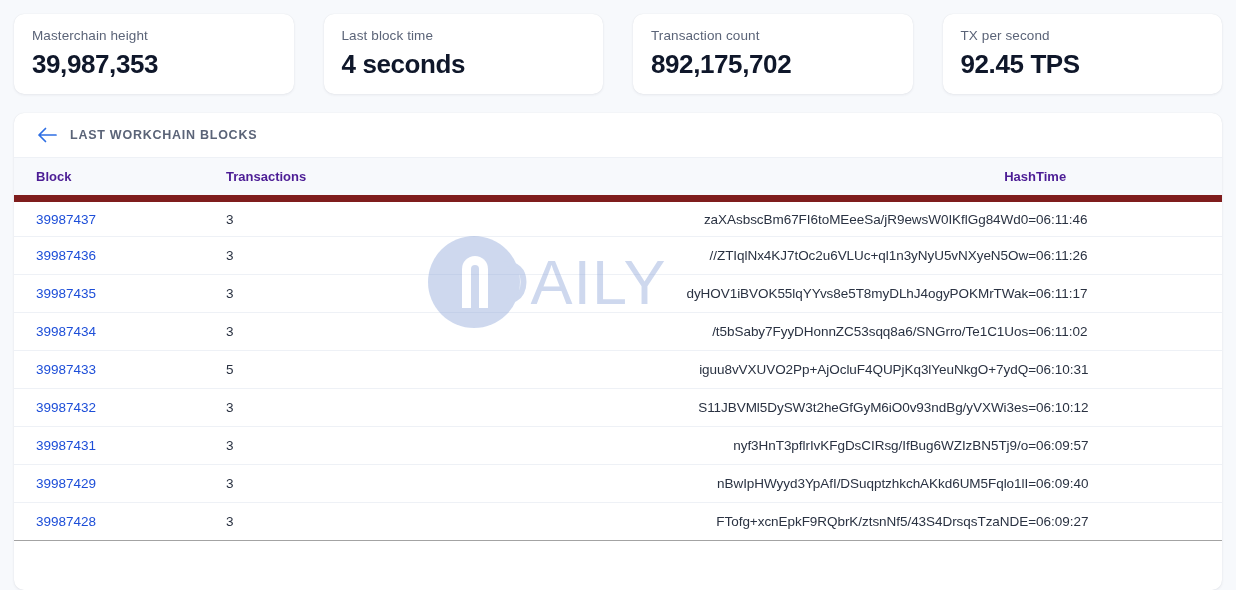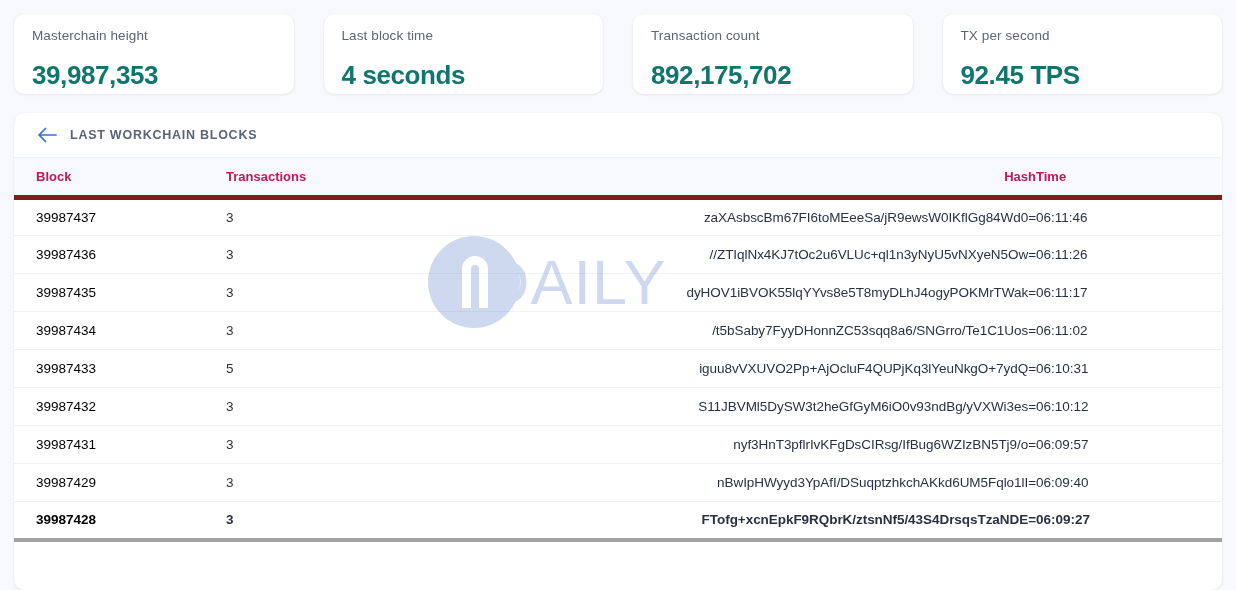--- a/index.html
+++ b/index.html
@@ -42,24 +42,24 @@
   .stat-label {
     font-size: 13.5px;
     color: #5b6478;
     line-height: 17px;
     letter-spacing: 0.1px;
   }
 
   .stat-value {
     font-size: 26px;
     font-weight: bold;
-    color: #0f766e;
+    color: #0f172a;
     line-height: 34px;
     letter-spacing: -0.4px;
-    margin-top: 14px;
+    margin-top: 3px;
   }
 
   
   .panel {
     margin-top: 19px;
     background: #ffffff;
     border-radius: 10px;
     box-shadow: 0 1px 3px rgba(22, 35, 63, 0.07), 0 0 1px rgba(22,35,63,0.10);
     overflow: hidden;
     height: 477px;
@@ -100,46 +100,46 @@
   }
 
   thead tr {
     background: #f7f9fc;
   }
 
   thead th {
     text-align: left;
     font-size: 13px;
     font-weight: bold;
-    color: #be185d;
+    color: #4c1d95;
     padding: 11px 0 11px 0;
     height: 39px;
-    border-bottom: 5px solid #7f1d1d;
+    border-bottom: 7px solid #7f1d1d;
   }
 
   tbody td {
     font-size: 13.5px;
     color: #2a3242;
     height: 38px;
     border-bottom: 1px solid #eef1f6;
     vertical-align: middle;
     white-space: nowrap;
     overflow: hidden;
     text-overflow: ellipsis;
   }
 
-  tbody tr:last-child td { border-bottom: 4px solid #a3a3a3; font-weight: bold; }
+  tbody tr:last-child td { border-bottom: 1px solid #a3a3a3; }
 
   .col-block   { width: 212px; padding-left: 22px; }
   .col-tx      { width: 240px; }
   .col-hash    { width: 570px; text-align: right; }
   .col-time    { width: 190px; }
 
   .block-link {
-    color: #000000;
+    color: #1d4ed8;
     text-decoration: none;
     font-size: 13.5px;
     cursor: pointer;
   }
 
   .hash-cell { letter-spacing: -0.05px; }
 
   
   .watermark {
     position: absolute;

